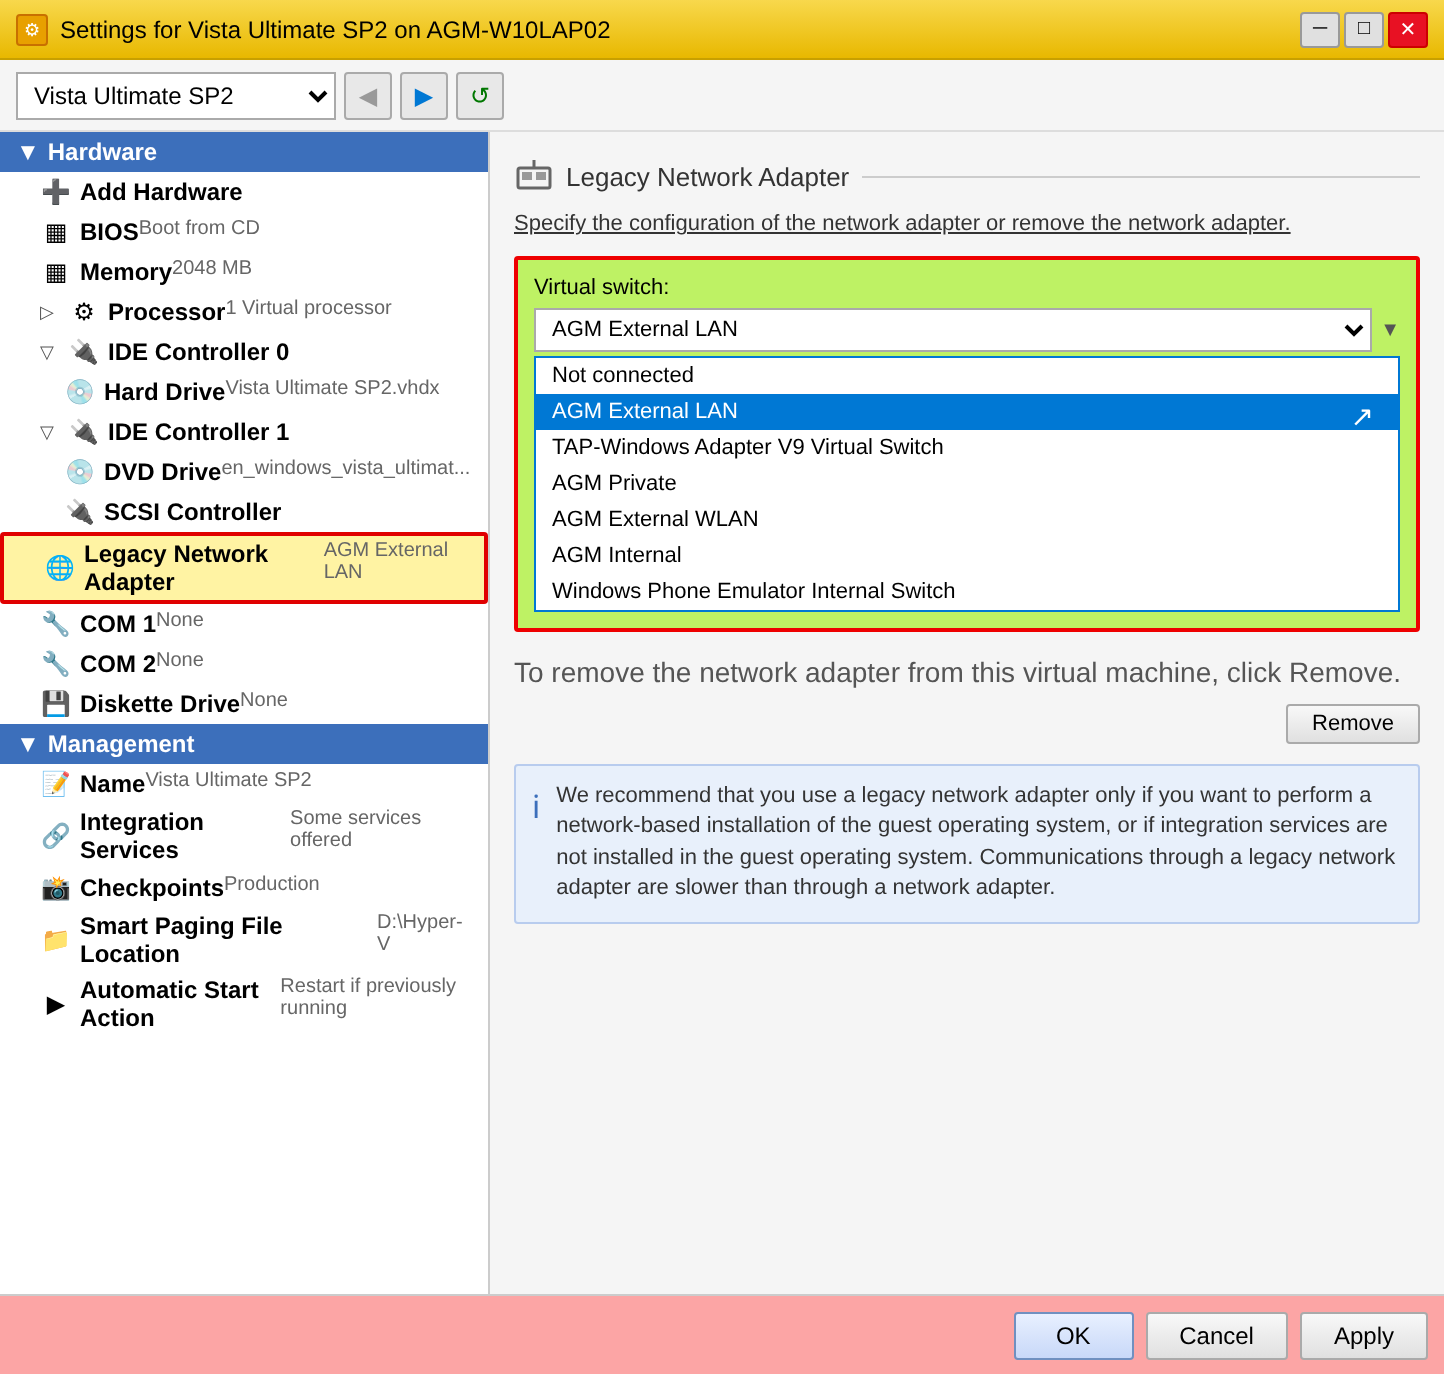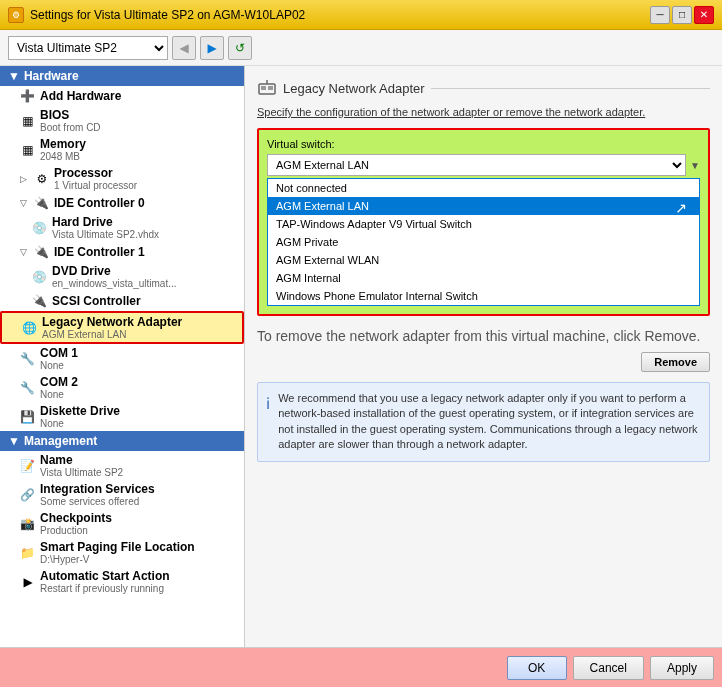--- a/index.html
+++ b/index.html
@@ -25,21 +25,21 @@
     .refresh-btn { color: #007700; }
 
     
     .main-layout { display: flex; height: calc(687px - 30px - 36px - 40px); }
 
     
     .sidebar { width: 245px; border-right: 1px solid #ccc; background: white; overflow-y: auto; }
     .sidebar-section-header { background: #3c6fbb; color: white; padding: 3px 8px; font-weight: bold; font-size: 12px; display: flex; align-items: center; gap: 4px; }
     .sidebar-item { padding: 2px 8px 2px 20px; cursor: pointer; display: flex; align-items: center; gap: 4px; color: #000; }
     .sidebar-item .item-icon { width: 16px; height: 16px; display: flex; align-items: center; justify-content: center; flex-shrink: 0; }
-    .sidebar-item .item-text { display: flex; flex-direction: column; }
+    .sidebar-item .item-text { display: flex; flex-direction: row; }
     .sidebar-item .item-name { font-size: 12px; font-weight: bold; }
     .sidebar-item .item-sub { font-size: 10px; color: #666; }
     .sidebar-item.l2 { padding-left: 20px; }
     .sidebar-item.l3 { padding-left: 32px; }
     .expand-icon { font-size: 9px; color: #555; width: 10px; }
 
     
     .content { flex: 1; background: #f5f5f5; padding: 12px; overflow-y: auto; }
     
     .section-header { display: flex; align-items: center; gap: 6px; margin-bottom: 8px; }
@@ -54,21 +54,21 @@
     .dropdown-row { display: flex; align-items: center; gap: 4px; }
     .dropdown-select { flex: 1; height: 22px; border: 1px solid #aaa; padding: 0 4px; font-size: 11px; background: white; }
 
     .dropdown-list { border: 1px solid #0078d4; background: white; margin-top: 2px; position: relative; z-index: 10; }
     .dropdown-option { padding: 3px 8px; font-size: 11px; cursor: pointer; color: #000; }
     .dropdown-option.selected { background: #0078d4; color: white; }
 
     .info-text { font-size: 14px; color: #555; margin-bottom: 8px; }
 
     .remove-row { display: flex; justify-content: flex-end; margin-bottom: 10px; }
-    .remove-btn { padding: 3px 12px; border: 1px solid #aaa; background: linear-gradient(to bottom, #f8f8f8, #e0e0e0); cursor: pointer; font-size: 11px; border-radius: 2px; font-weight: bold; }
+    .remove-btn { padding: 3px 12px; border: 1px solid #aaa; background: linear-gradient(to bottom, #f8f8f8, #e0e0e0); cursor: pointer; font-size: 11px; border-radius: 2px; }
 
     .info-box { display: flex; gap: 8px; background: #e8f0fb; border: 1px solid #b8ccee; padding: 8px; border-radius: 2px; }
     .info-icon { font-size: 16px; color: #3c6fbb; flex-shrink: 0; margin-top: 1px; }
     .info-box-text { font-size: 11px; color: #333; line-height: 1.4; }
 
     
     .bottom-bar { height: 40px; background: #fca5a5; border-top: 1px solid #ccc; display: flex; align-items: center; justify-content: flex-end; padding: 0 8px; gap: 6px; }
     .bottom-btn { padding: 4px 16px; border: 1px solid #aaa; background: linear-gradient(to bottom, #f8f8f8, #e0e0e0); cursor: pointer; font-size: 12px; border-radius: 2px; min-width: 60px; }
     .bottom-btn.default { background: linear-gradient(to bottom, #e8f0ff, #c8d8f8); border-color: #7090c0; }
 

